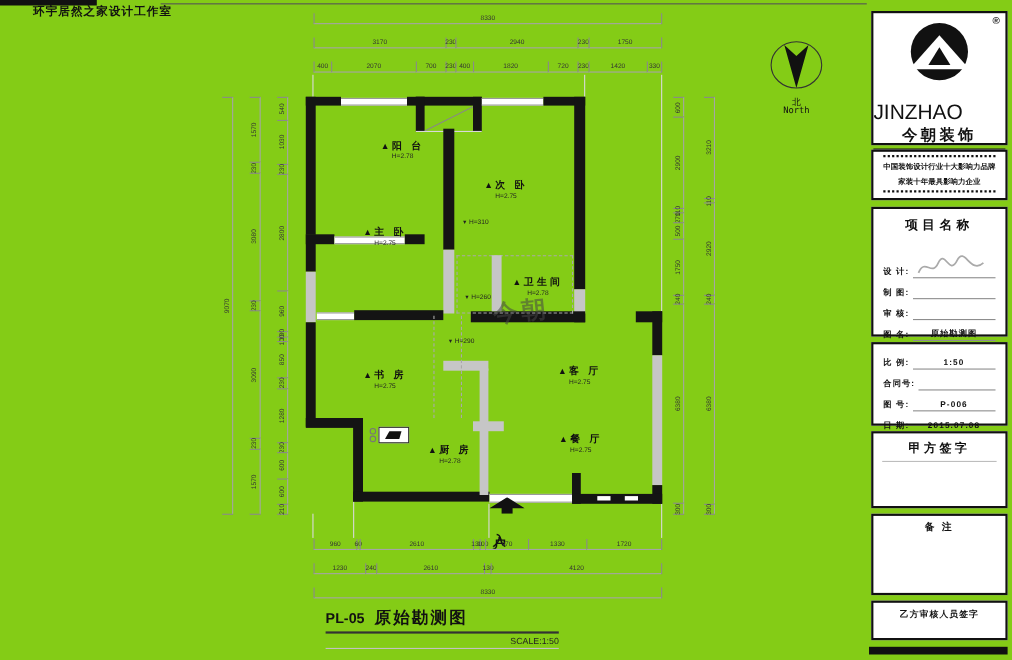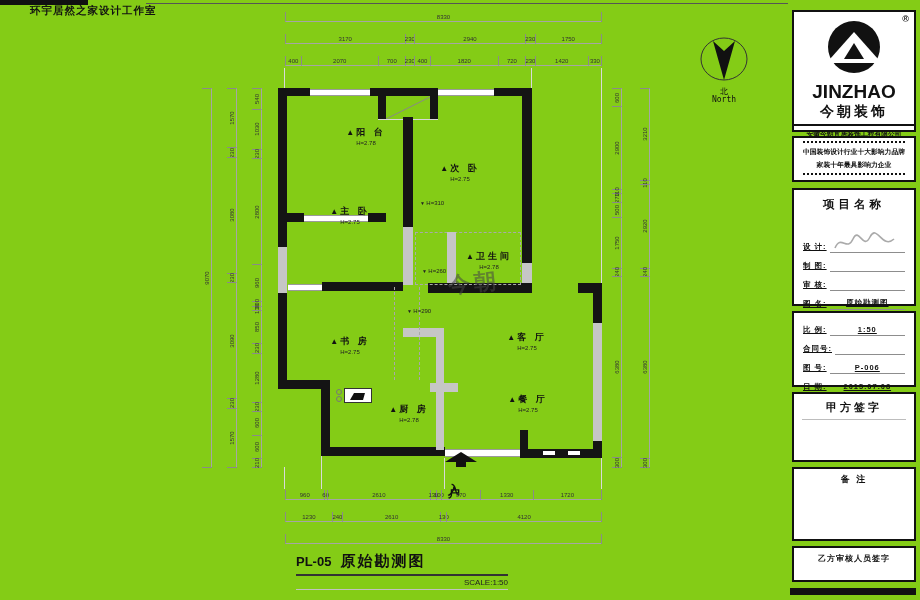--- a/index.html
+++ b/index.html
@@ -35,28 +35,28 @@
   .north .ncn{font-size:8px;line-height:1;}
   .north .nen{font-size:8px;font-family:"DejaVu Sans Mono","Liberation Mono",monospace;line-height:1.1;}
   
   .hdr-bar{position:absolute;left:0;top:0;width:88px;height:5px;background:#111;}
   .hdr-text{position:absolute;left:30px;top:4px;font-size:10.5px;font-weight:bold;letter-spacing:1px;}
   .hdr-line{position:absolute;left:146px;top:3px;width:642px;height:1px;background:#555;}
   
   .tbbox{position:absolute;left:792px;width:124px;border:2px solid #111;background:#fff;box-sizing:border-box;}
   .reg{position:absolute;right:5px;top:2px;font-size:9px;font-weight:bold;}
   .logo-wrap{text-align:center;padding-top:8px;}
-  .jz-en{text-align:center;font-size:19px;font-weight:bold;letter-spacing:0px;line-height:1;margin-top:4px;}
+  .jz-en{font-size:19px;font-weight:normal;letter-spacing:0px;line-height:1;margin-top:14px;}
   .jz-cn{text-align:center;font-size:14px;font-weight:bold;letter-spacing:3px;line-height:1.2;margin-top:2px;}
   .company{border-top:2px solid #111;margin-top:4px;font-size:6.8px;font-weight:bold;text-align:center;padding:3px 1px;letter-spacing:0;}
   .dots{border-top:2px dotted #111;height:1px;margin:3px 9px;}
   .award{font-size:6.8px;font-weight:bold;text-align:center;margin:3px 0;letter-spacing:0;}
   .tb-h{font-size:11.5px;font-weight:bold;text-align:center;letter-spacing:4px;margin-top:7px;}
   .tb-rows{margin-top:22px;}
-  .tb-row{display:flex;align-items:flex-end;margin:0 9px;height:19px;text-decoration:underline;}
+  .tb-row{display:flex;align-items:flex-end;margin:0 9px;height:19px;}
   .tb-label{font-size:7.5px;font-weight:bold;letter-spacing:1px;white-space:nowrap;padding-bottom:1px;}
   .tb-value{flex:1;border-bottom:1px solid #8d8d8d;font-size:7.5px;font-weight:bold;text-align:center;padding-bottom:1px;margin-left:3px;letter-spacing:1px;}
   .hline{border-top:1px solid #bdbdbd;margin:4px 8px 0;}
   .tb-h2{font-size:11px;font-weight:bold;text-align:center;letter-spacing:3px;margin-top:6px;}
   .notes-h{font-size:9px;font-weight:bold;text-align:center;letter-spacing:2px;margin-top:4px;}
   .notes-p{font-size:7.1px;font-weight:600;line-height:1.55;padding:2px 7px 0;text-align:justify;}
   .signb{font-size:8px;font-weight:bold;text-align:center;margin-top:5px;letter-spacing:1px;}
   .blackbar{position:absolute;left:790px;top:588px;width:126px;height:7px;background:#111;}
   
   .footer{position:absolute;left:296px;top:552px;width:212px;}

